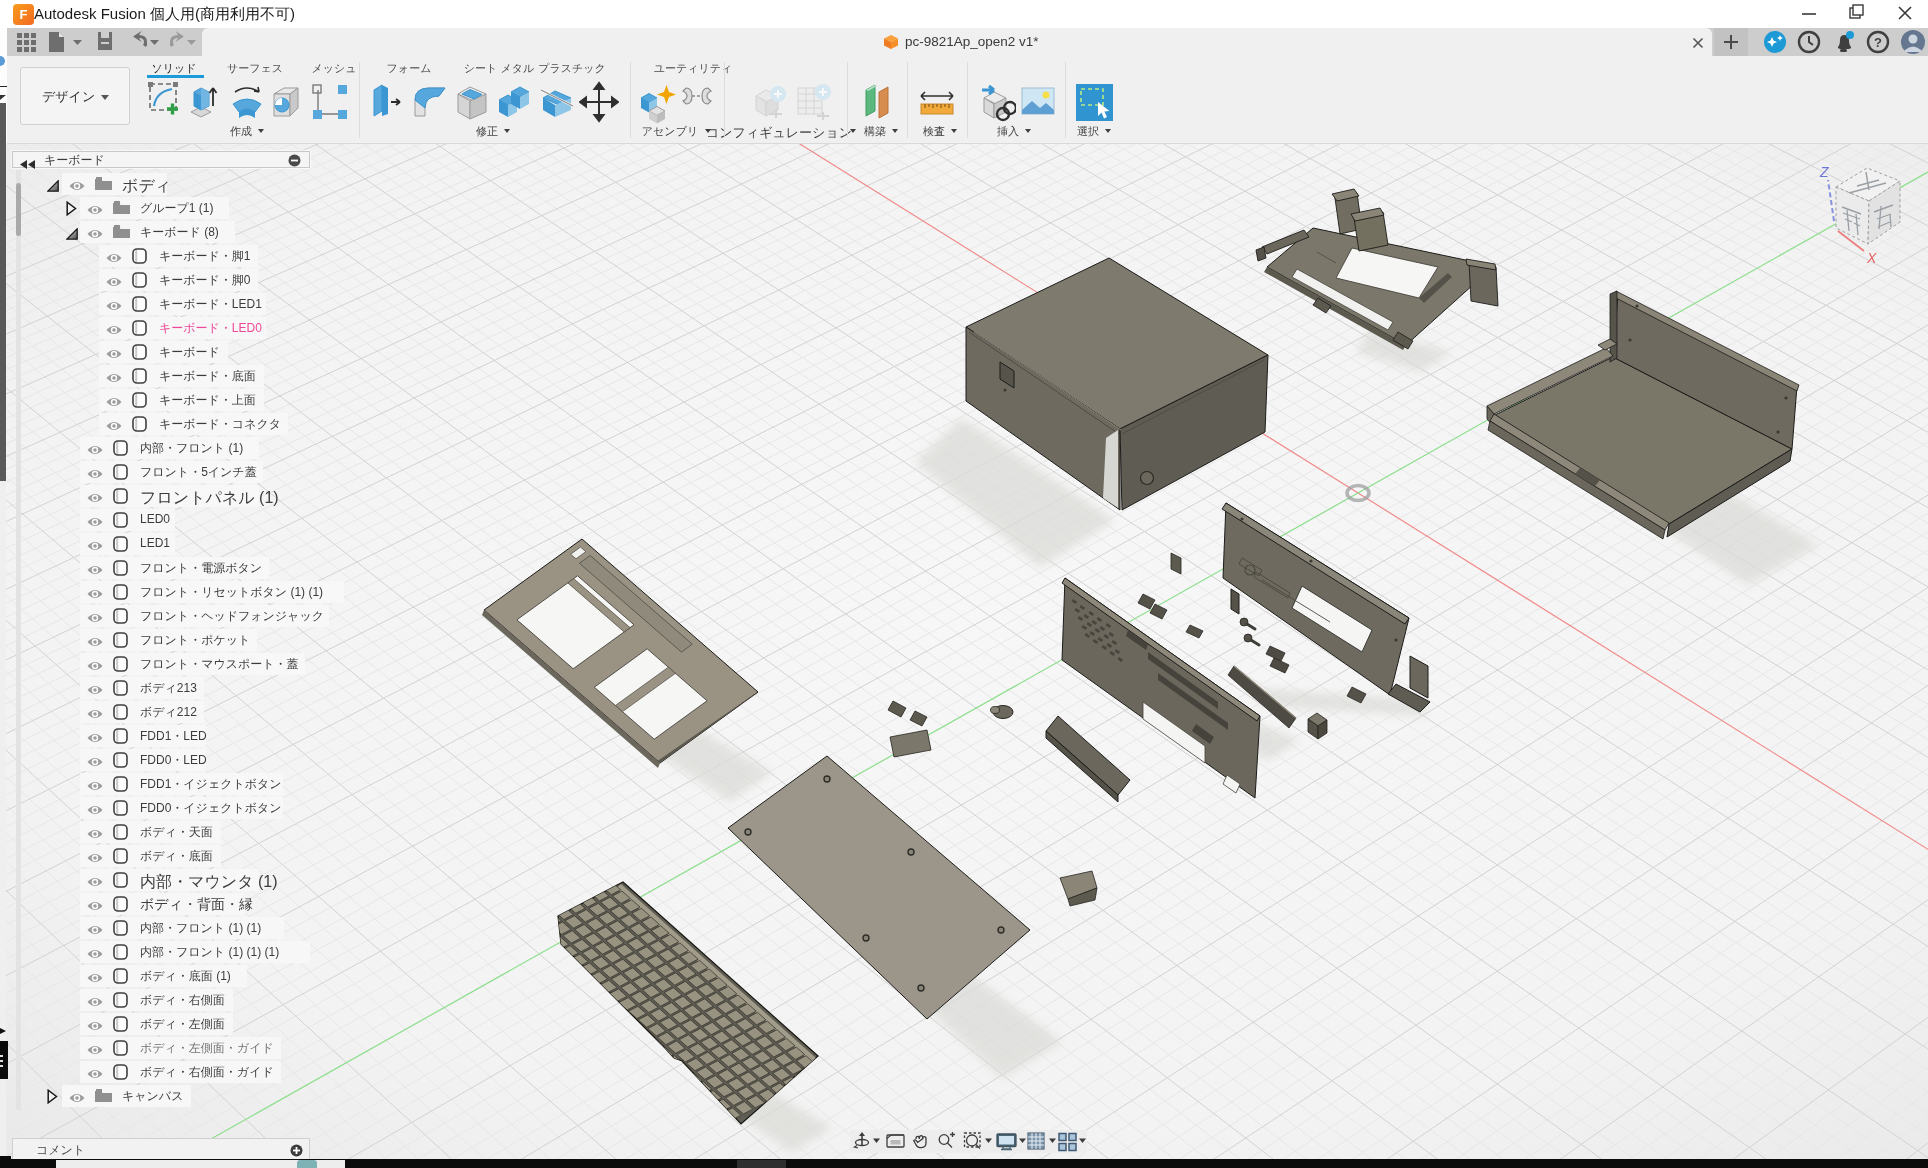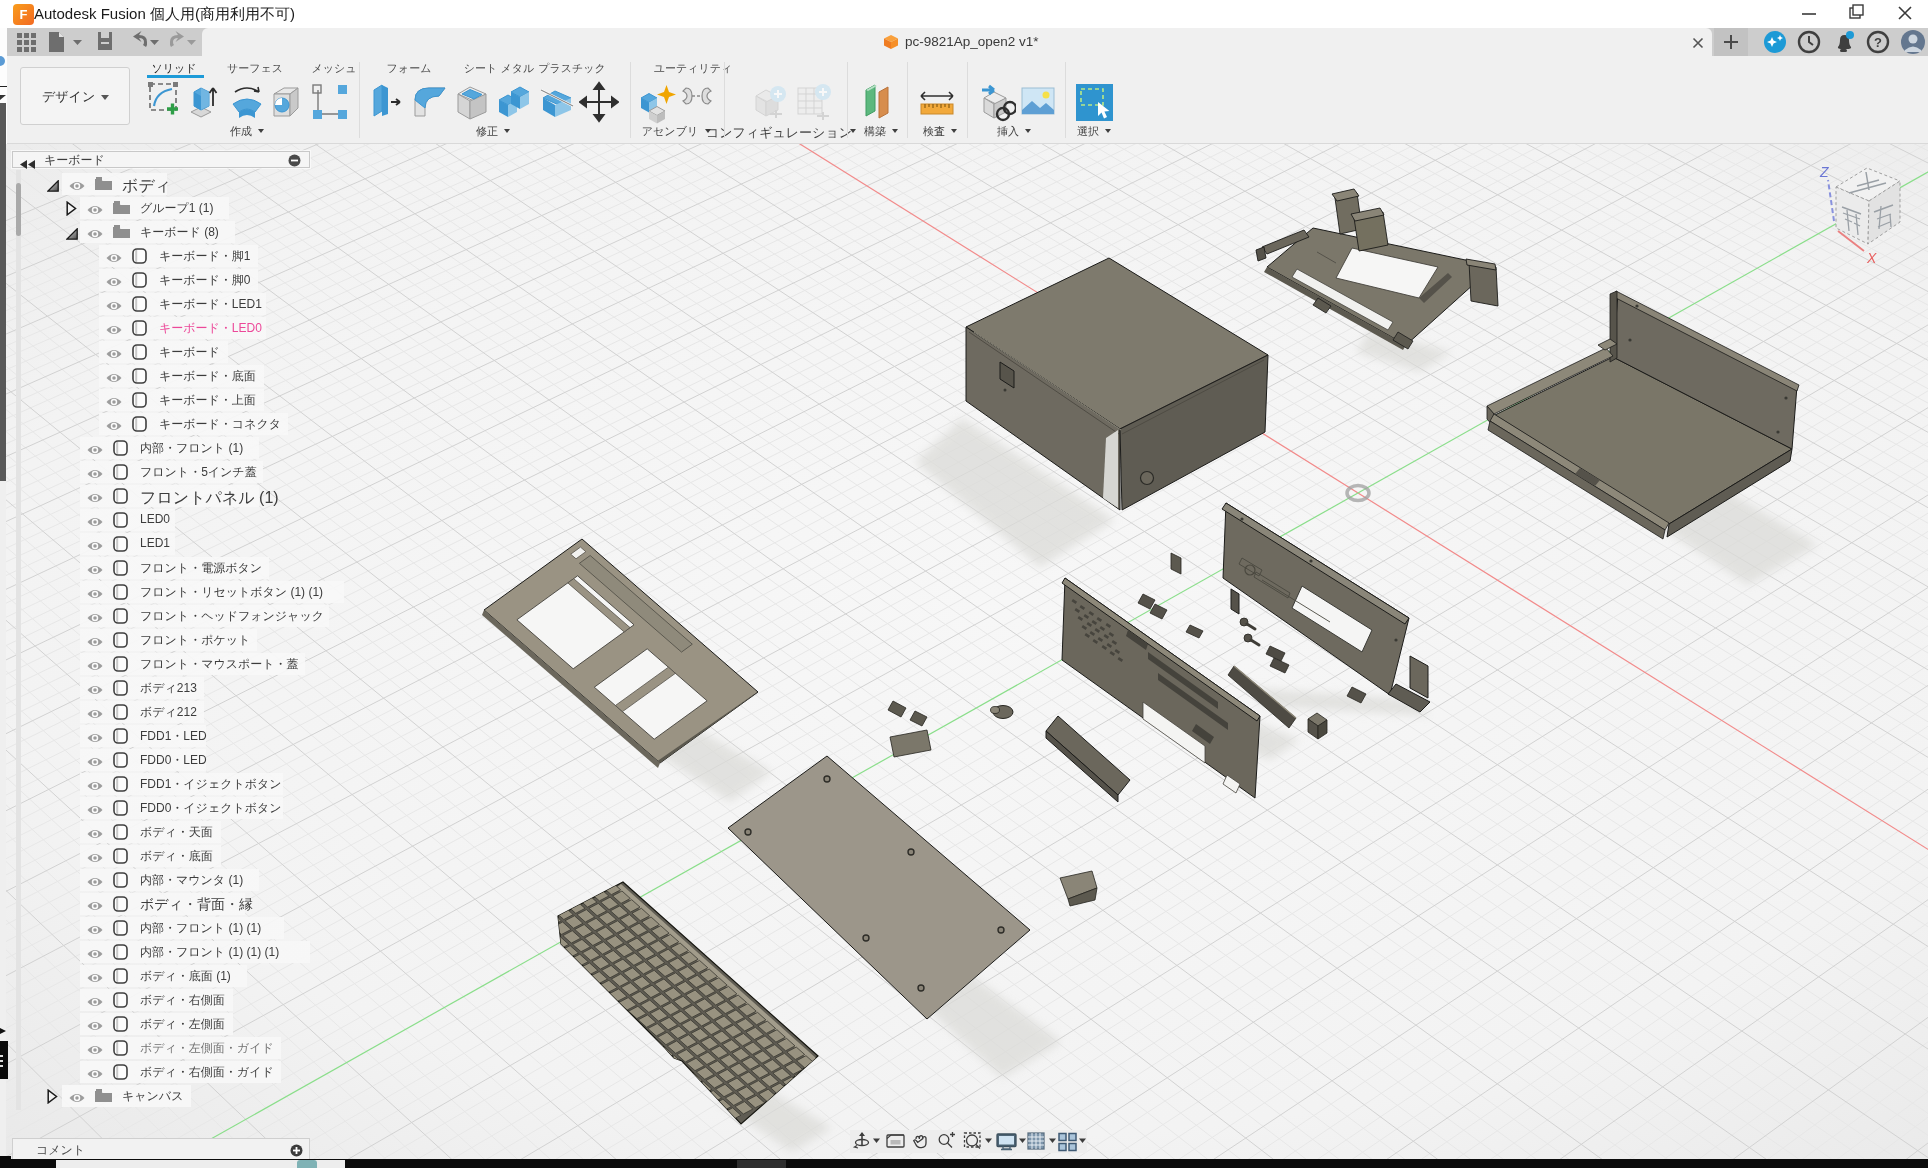--- a/index.html
+++ b/index.html
@@ -969,21 +969,21 @@
 <div style="position:absolute;left:140px;top:848px;font-size:12px;color:#3c3c3c;white-space:nowrap">ボディ・底面</div>
 <div style="position:absolute;left:80px;top:869px;width:179px;height:22px;background:rgba(247,247,247,0.92)"></div>
 <div style="position:absolute;left:87px;top:874px"><svg width="16" height="12" viewBox="0 0 16 12" style="flex:none">
       <path d="M0.5 6 Q8 -2.2 15.5 6 Q8 14.2 0.5 6 Z" fill="#9c9c9c"></path>
       <circle cx="8" cy="6" r="2.5" fill="none" stroke="#fbfbfb" stroke-width="1.5"></circle>
     </svg></div>
 <div style="position:absolute;left:113px;top:872px"><svg width="15" height="16" viewBox="0 0 15 16" style="flex:none">
       <rect x="1" y="1" width="13" height="14" rx="4" fill="#fdfdfd" stroke="#3f3f3f" stroke-width="1.6"></rect>
       <path d="M4.2 2 v12" stroke="#c9c9c9" stroke-width="2"></path>
     </svg></div>
-<div style="position:absolute;left:140px;top:872px;font-size:12px;color:#3c3c3c;white-space:nowrap">内部・マウンタ (1)</div>
+<div style="position:absolute;left:140px;top:872px;font-size:16px;color:#3c3c3c;white-space:nowrap">内部・マウンタ (1)</div>
 <div style="position:absolute;left:80px;top:893px;width:165px;height:22px;background:rgba(247,247,247,0.92)"></div>
 <div style="position:absolute;left:87px;top:898px"><svg width="16" height="12" viewBox="0 0 16 12" style="flex:none">
       <path d="M0.5 6 Q8 -2.2 15.5 6 Q8 14.2 0.5 6 Z" fill="#9c9c9c"></path>
       <circle cx="8" cy="6" r="2.5" fill="none" stroke="#fbfbfb" stroke-width="1.5"></circle>
     </svg></div>
 <div style="position:absolute;left:113px;top:896px"><svg width="15" height="16" viewBox="0 0 15 16" style="flex:none">
       <rect x="1" y="1" width="13" height="14" rx="4" fill="#fdfdfd" stroke="#3f3f3f" stroke-width="1.6"></rect>
       <path d="M4.2 2 v12" stroke="#c9c9c9" stroke-width="2"></path>
     </svg></div>
 <div style="position:absolute;left:140px;top:896px;font-size:14px;color:#3c3c3c;white-space:nowrap">ボディ・背面・縁</div>

